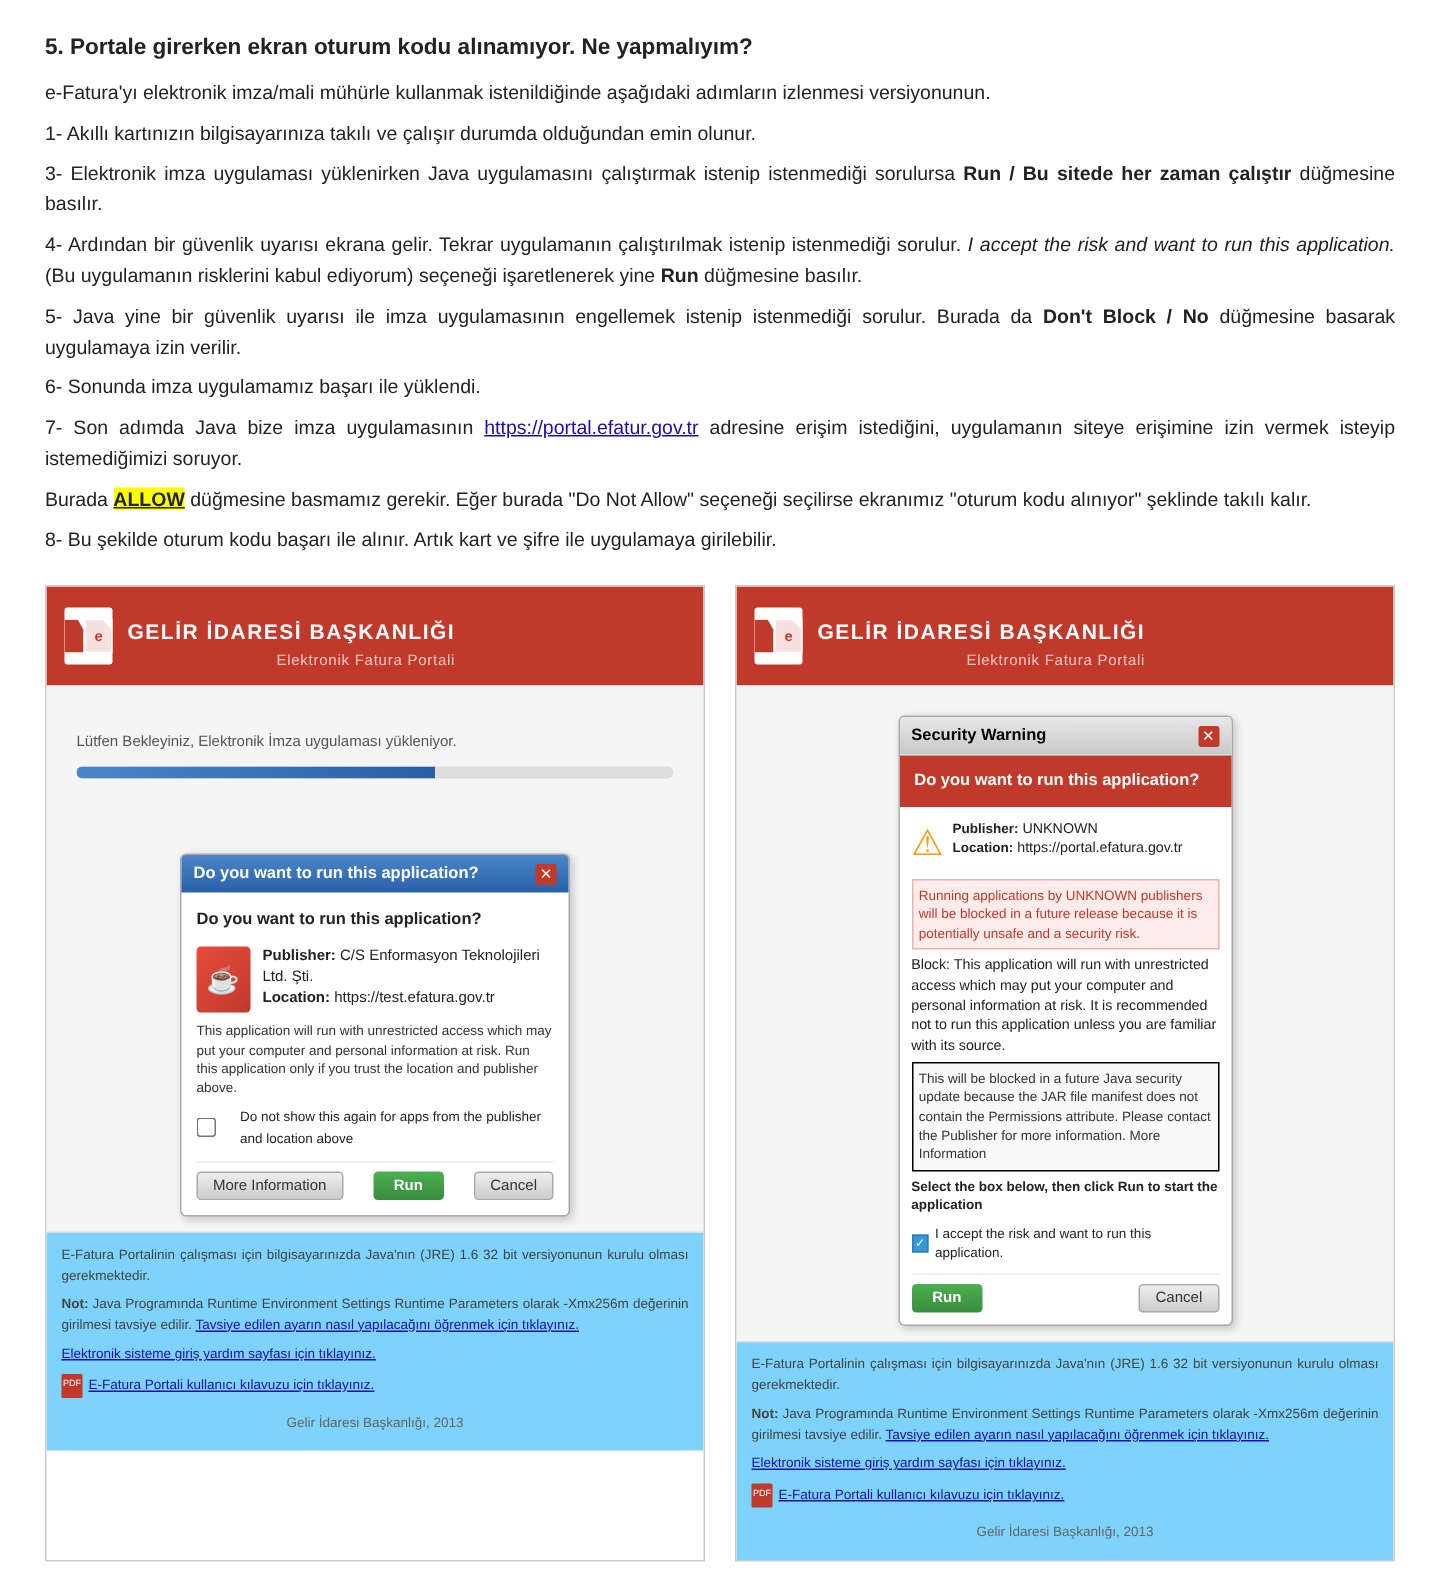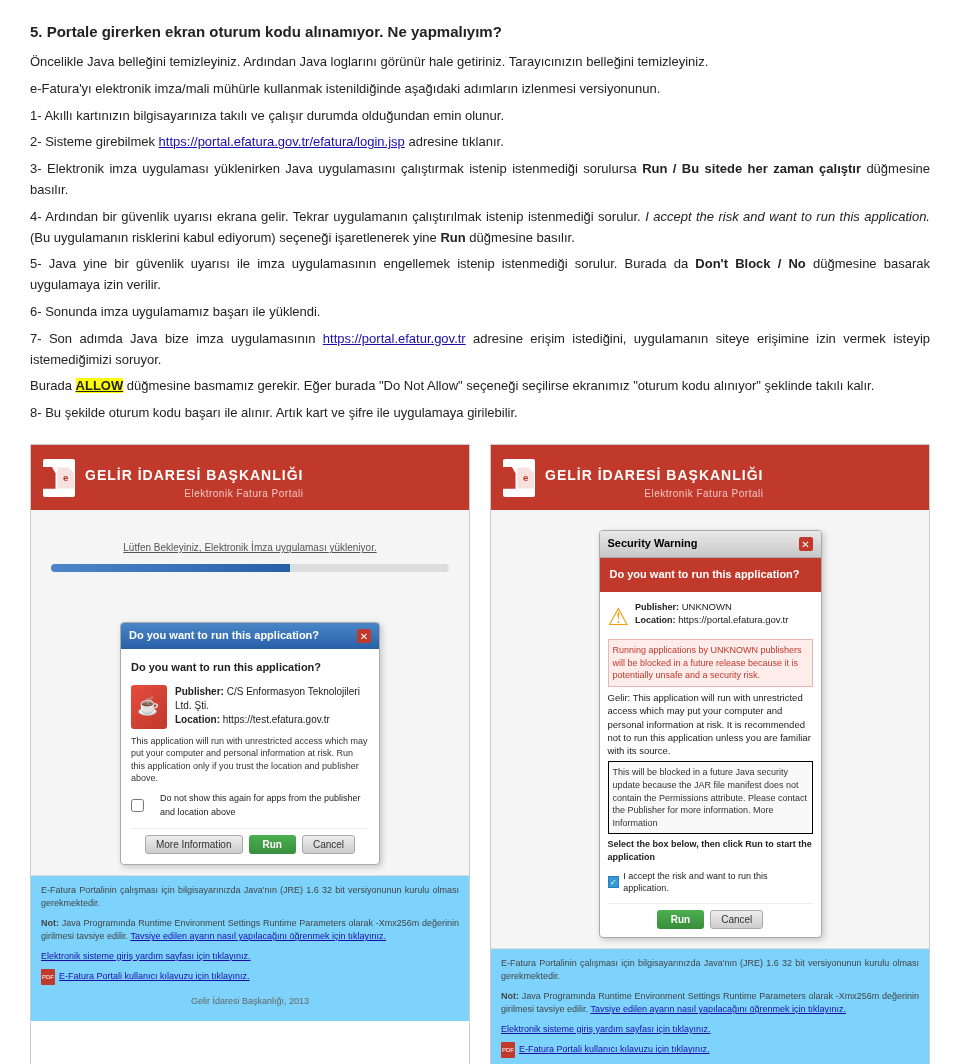--- a/index.html
+++ b/index.html
@@ -162,21 +162,21 @@
     }
     .dialog-checkbox-row {
       display: flex;
       align-items: center;
       gap: 16px;
       margin: 6px 0;
       font-size: 9px;
     }
     .dialog-buttons {
       display: flex;
-      justify-content: center;
+      justify-content: space-between;
       gap: 6px;
       margin-top: 8px;
       padding-top: 6px;
       border-top: 1px solid #eee;
     }
     .btn-run {
       background: linear-gradient(to bottom, #4CAF50, #388E3C);
       color: #fff;
       border: none;
       border-radius: 3px;
@@ -301,25 +301,24 @@
       height: 12px;
       background: #3498db;
       border: 1px solid #2980b9;
       display: flex;
       align-items: center;
       justify-content: center;
       color: #fff;
       font-size: 8px;
     }
     .loading-bar-container {
-      text-align: center;
+      text-align: left;
       padding: 20px 10px;
       font-size: 10px;
       color: #555;
-      text-decoration: underline;
     }
     .loading-text {
       margin-bottom: 8px;
     }
     .loading-bar {
       width: 100%;
       height: 8px;
       background: #ddd;
       border-radius: 4px;
       overflow: hidden;
@@ -330,35 +329,27 @@
       background: linear-gradient(to right, #4a86c8, #2860a8);
     }
   </style>
 </head>
 <body>
 
 <div class="main-content">
 
   <h2>5. Portale girerken ekran oturum kodu alınamıyor. Ne yapmalıyım?</h2>
 
-  <p>
-    <span>Öncelikle Java belleğini temizleyiniz. Ardından Java loglarını görünür hale getiriniz. Tarayıcınızın belleğini temizleyiniz.</span>
-  </p>
 
   <p>
     <span>e-Fatura'yı elektronik imza/mali mühürle kullanmak istenildiğinde aşağıdaki adımların izlenmesi versiyonunun.</span>
   </p>
 
   <p>1-   Akıllı kartınızın bilgisayarınıza takılı ve çalışır durumda olduğundan emin olunur.</p>
 
-  <p>
-    <span>2-   Sisteme girebilmek </span>
-    <a href="#">https://portal.efatura.gov.tr/efatura/login.jsp</a>
-    <span> adresine tıklanır.</span>
-  </p>
 
   <p>
     <span>3-   Elektronik imza uygulaması yüklenirken Java uygulamasını çalıştırmak istenip istenmediği sorulursa </span><span class="bold">Run / Bu sitede her zaman çalıştır</span><span> düğmesine basılır.</span>
   </p>
 
   <p>
     <span>4-   Ardından bir güvenlik uyarısı ekrana gelir. Tekrar uygulamanın çalıştırılmak istenip istenmediği sorulur. </span><em>I accept the risk and want to run this application.</em><span> (Bu uygulamanın risklerini kabul ediyorum) seçeneği işaretlenerek yine </span><span class="bold">Run</span><span> düğmesine basılır.</span>
   </p>
 
   <p>
@@ -472,21 +463,21 @@
           <div class="warning-body">
             <div class="warning-row">
               <div class="warning-icon">⚠</div>
               <div class="warning-info">
                 <div><span class="label">Publisher:</span> <span>UNKNOWN</span></div>
                 <div><span class="label">Location:</span> <span>https://portal.efatura.gov.tr</span></div>
               </div>
             </div>
             <div class="warning-text-red">Running applications by UNKNOWN publishers will be blocked in a future release because it is potentially unsafe and a security risk.</div>
             <div>
-              <span class="label">Gelir:</span>
+              <span class="label">Block:</span>
               <span>This application will run with unrestricted access which may put your computer and personal information at risk. It is recommended not to run this application unless you are familiar with its source.</span>
             </div>
             <div class="warning-text-normal">This will be blocked in a future Java security update because the JAR file manifest does not contain the Permissions attribute. Please contact the Publisher for more information. More Information</div>
             <div style="font-size:9px; margin:4px 0; font-weight:bold;">Select the box below, then click Run to start the application</div>
             <div class="warning-checkbox-row">
               <div class="checkbox-checked">✓</div>
               <span>I accept the risk and want to run this application.</span>
             </div>
             <div class="dialog-buttons">
               <button class="btn-run">Run</button>

